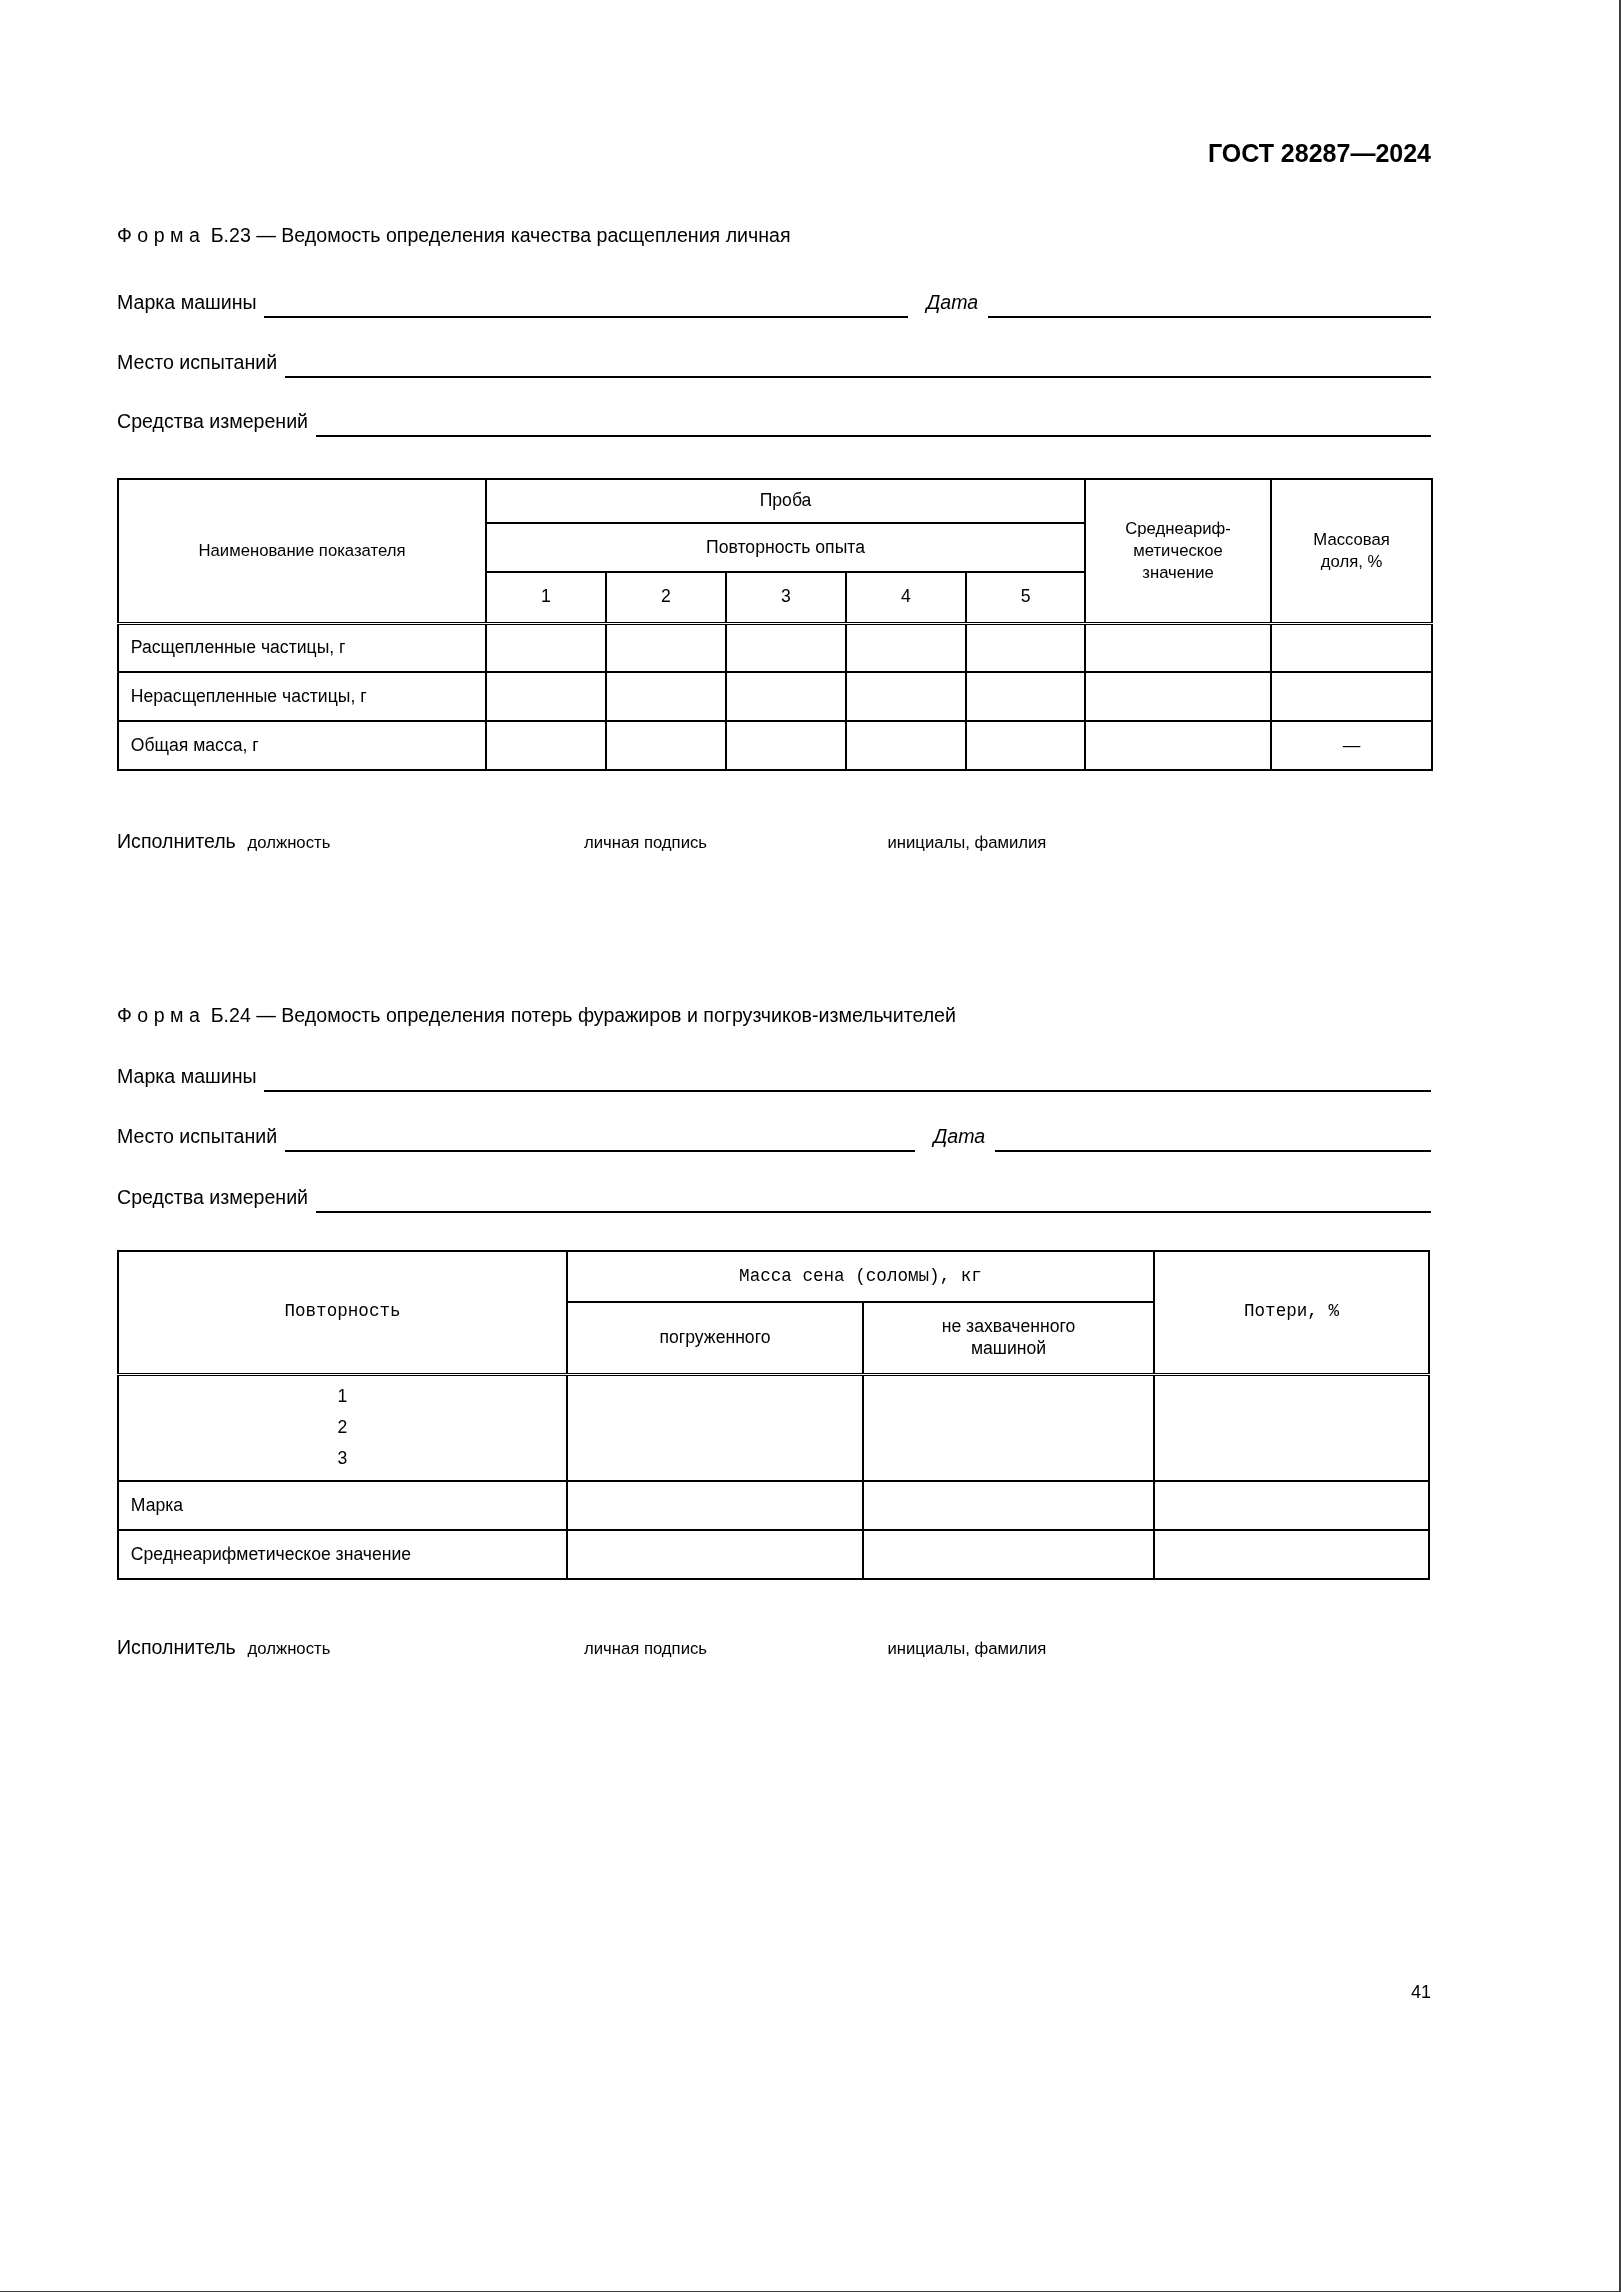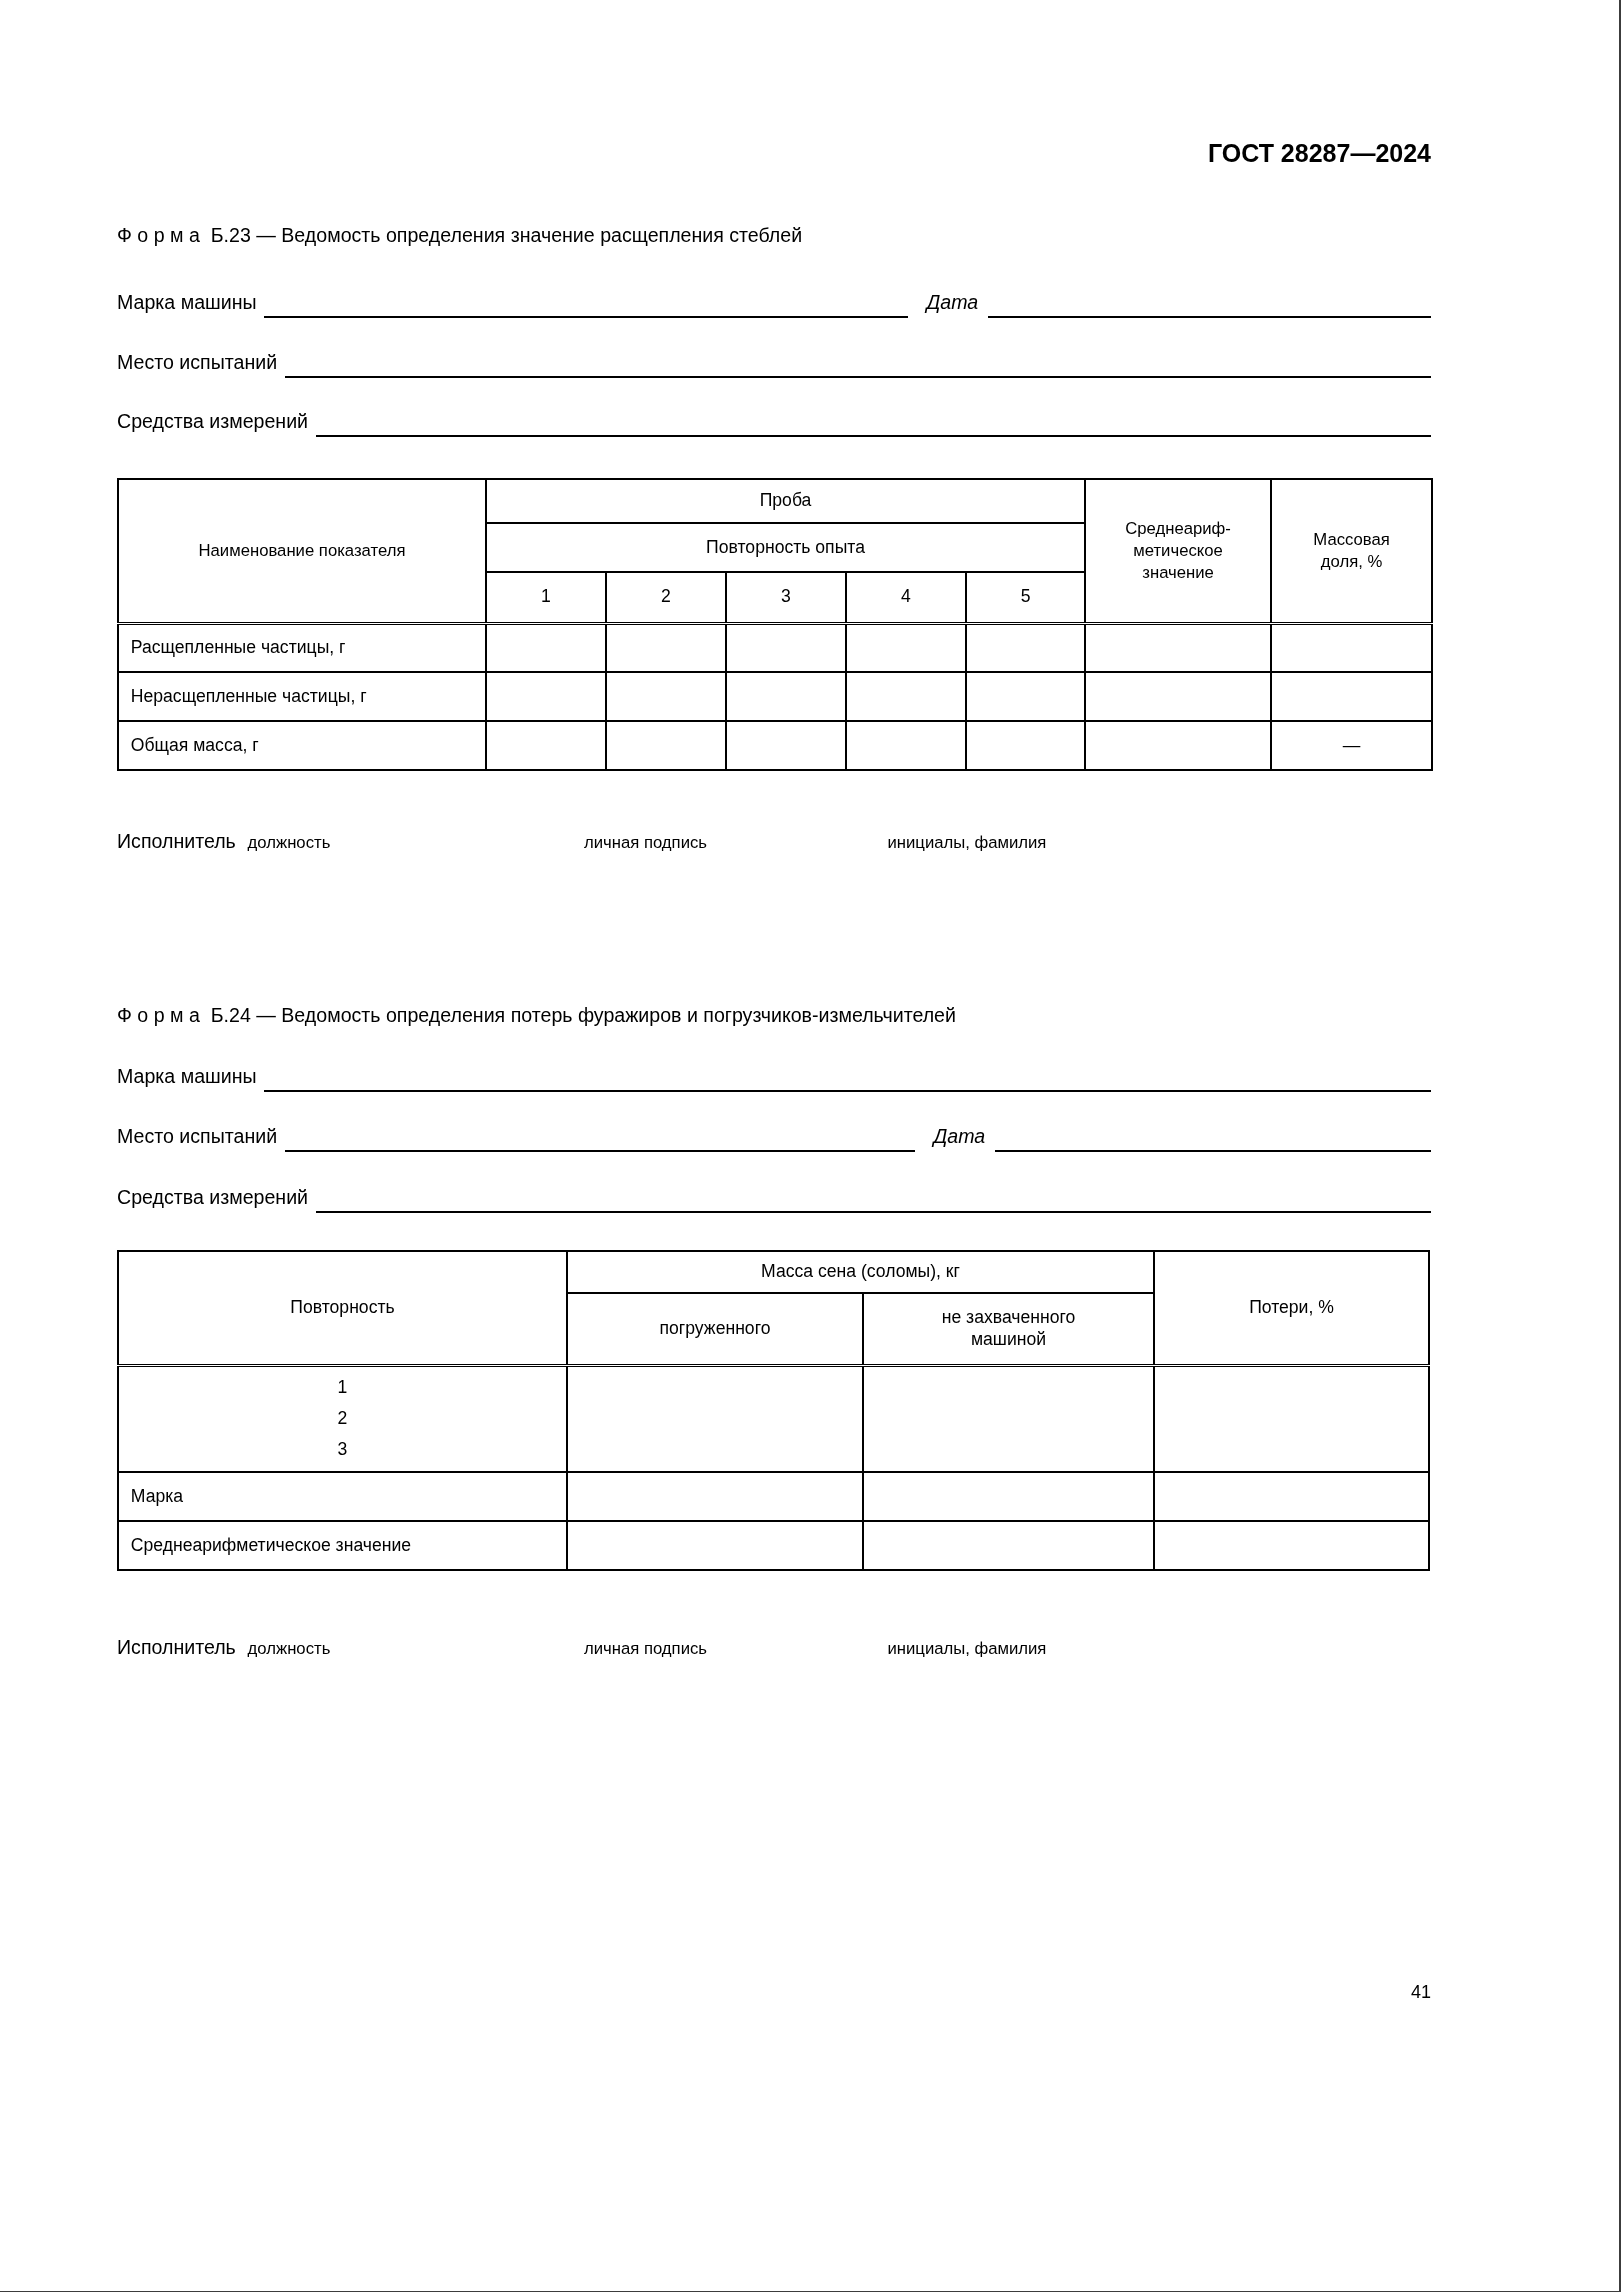--- a/index.html
+++ b/index.html
@@ -58,21 +58,21 @@
   table.gost td.cell-left { text-align:left; padding-left:11.8px; }
   .pre { white-space:pre-line; }
 
   #t1 { top:478px; }
   #t1 thead tr:nth-child(1) td { height:44px; }
   #t1 thead tr:nth-child(2) td { height:49px; }
   #t1 thead tr:nth-child(3) td { height:51px; }
   #t1 tbody tr td { height:49px; }
 
   #t2 { top:1250px; }
-  #t2 thead tr:nth-child(1) td { height:42px; }
+  #t2 thead tr:nth-child(1) td { height:51px;font-family:Liberation Mono, monospace; }
   #t2 thead tr:nth-child(2) td { height:72px; }
   #t2 tbody tr:nth-child(1) td { height:107px; }
   #t2 tbody tr:nth-child(2) td,
   #t2 tbody tr:nth-child(3) td { height:49px; }
   #t2 tbody td.nums { line-height:31px; }
 
   .exec {
     position:absolute; left:117px; width:1314px;
     display:flex; align-items:flex-start;
   }
@@ -89,21 +89,21 @@
     text-align:right; font-size:18px;
   }
 </style>
 </head>
 <body>
 
 <div class="page">
 
   <div class="gost-header">ГОСТ 28287—2024</div>
 
-  <div class="form-title" style="top:223px">Ф о р м а  Б.23 — Ведомость определения значение расщепления стеблей</div>
+  <div class="form-title" style="top:223px">Ф о р м а  Б.23 — Ведомость определения качества расщепления личная</div>
 
   <div class="field-row" style="top:291px">
     <span class="flabel">Марка машины</span>
     <span class="fline grow"></span>
     <span class="flabel ml">Дата</span>
     <span class="fline w452"></span>
   </div>
 
   <div class="field-row" style="top:351px">
     <span class="flabel">Место испытаний</span>

